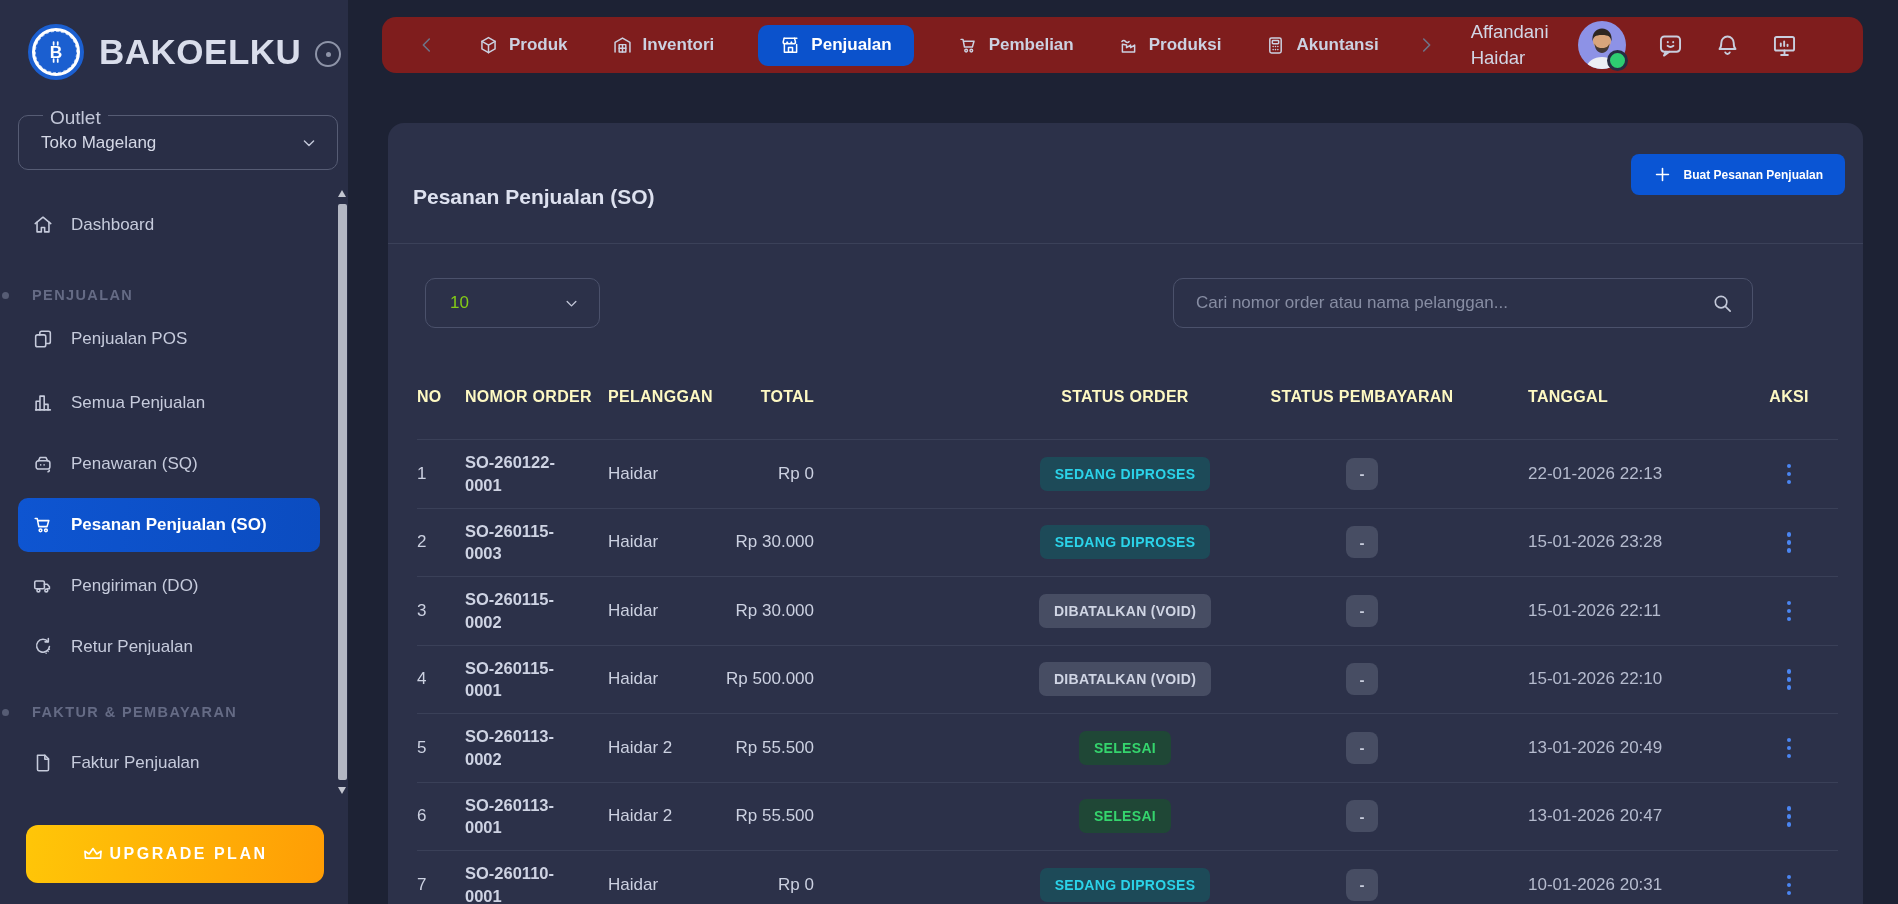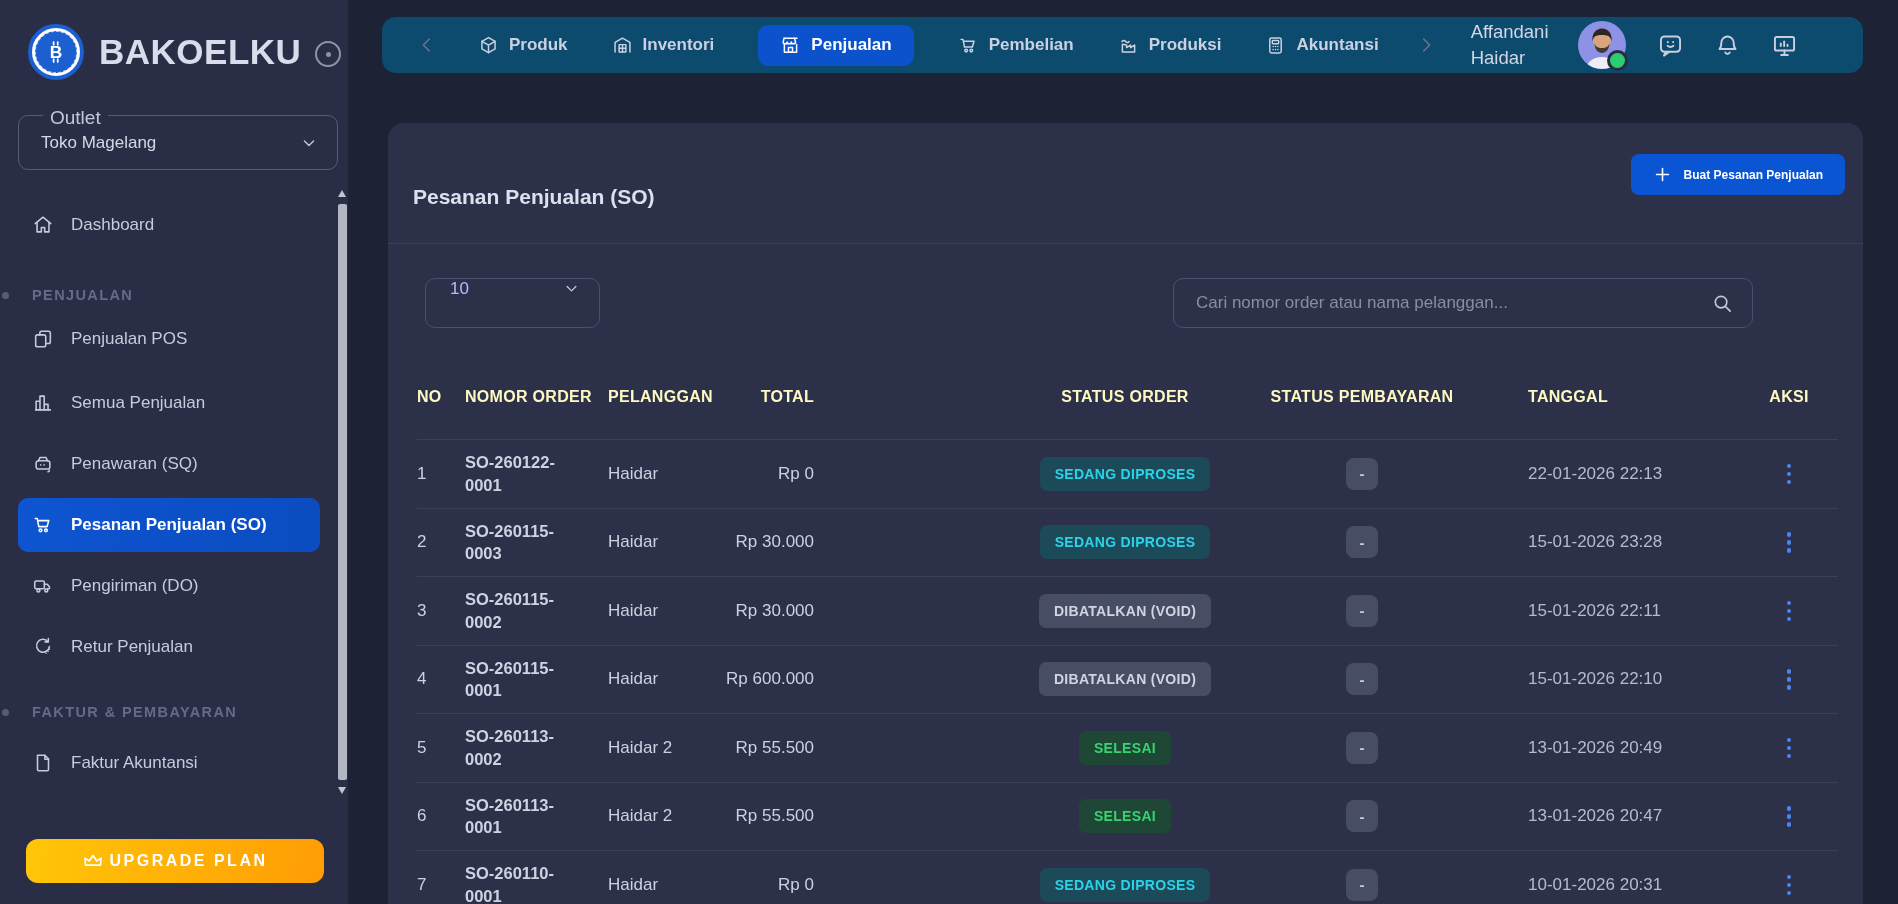--- a/index.html
+++ b/index.html
@@ -26,31 +26,31 @@
   .outlet .chev{margin-left:auto;color:#c2c7d8;}
   .menu{position:absolute;left:18px;right:28px;top:172px;}
   .m-item{display:flex;align-items:center;gap:17px;height:54px;padding:0 14px;border-radius:10px;
         color:#c6cbdc;font-size:17px;box-sizing:border-box;cursor:pointer;}
   .m-item .mi{width:22px;height:22px;flex:0 0 22px;}
   .m-item.active{background:linear-gradient(95deg,#0e55d1,#0b4cc0);color:#fff;font-weight:600;}
   .m-sect{position:relative;height:20px;display:flex;align-items:center;padding-left:14px;
         color:#656b85;font-size:14.5px;font-weight:700;letter-spacing:1.4px;}
   .m-sect::before{content:"";position:absolute;left:-16px;top:7px;width:7px;height:7px;border-radius:50%;background:#565c74;}
   .mt26{margin-top:26px}.mt33{margin-top:33px}.mt10{margin-top:10px}.mt7{margin-top:7px}.mt28{margin-top:28px}.mt14{margin-top:14px}
-  .upgrade{position:absolute;left:26px;right:24px;bottom:21px;height:44px;border-radius:12px;border:none;
+  .upgrade{position:absolute;left:26px;right:24px;bottom:21px;height:58px;border-radius:12px;border:none;
         background:linear-gradient(100deg,#ffc608,#ff9d05);color:#fff;font-family:inherit;
         font-size:16px;font-weight:800;letter-spacing:2.5px;display:flex;align-items:center;justify-content:center;gap:5px;cursor:pointer;}
   
   .sb-scroll{position:absolute;left:338px;top:190px;width:9px;height:604px;}
   .sb-up{position:absolute;top:0;left:0;width:0;height:0;border-left:4.5px solid transparent;border-right:4.5px solid transparent;border-bottom:7px solid #c3c6d0;}
   .sb-down{position:absolute;bottom:0;left:0;width:0;height:0;border-left:4.5px solid transparent;border-right:4.5px solid transparent;border-top:7px solid #c3c6d0;}
   .sb-thumb{position:absolute;top:14px;bottom:14px;left:0;width:9px;background:#b3b7c3;border-radius:2px;}
 
   
-  .topbar{position:absolute;left:382px;top:17px;width:1481px;height:56px;background:#0c4a6e;border-radius:14px;
+  .topbar{position:absolute;left:382px;top:17px;width:1481px;height:56px;background:#7f1d1d;border-radius:14px;
         display:flex;align-items:center;padding:0 26px;box-sizing:border-box;}
   .nav-chev{color:#6e7489;margin:0 0 0 8px;cursor:pointer;}
   .tabs{display:flex;align-items:center;gap:44px;margin-left:40px;}
   .tab{display:flex;align-items:center;gap:10px;color:#ccd1e1;font-size:17px;font-weight:600;cursor:pointer;white-space:nowrap;}
   .tab .ti{width:21px;height:21px;}
   .tab.active{background:#0b52cc;color:#fff;padding:10px 22px;border-radius:10px;font-weight:700;}
   .fwd{margin-left:36px;}
   .user-name{margin-left:34px;font-size:18.5px;color:#d2d6e5;line-height:1.4;white-space:nowrap;}
   .avatar-wrap{position:relative;margin-left:28px;width:50px;height:50px;flex:0 0 50px;cursor:pointer;}
   .status-dot{position:absolute;right:-1px;bottom:-1px;width:15px;height:15px;border-radius:50%;
@@ -60,21 +60,21 @@
 
   
   .card{position:absolute;left:388px;top:123px;width:1475px;height:781px;background:#2c3149;
         border-radius:16px 16px 0 0;overflow:hidden;}
   .card-title{position:absolute;left:25px;top:48px;font-size:21px;font-weight:700;color:#dde1ef;}
   .create-btn{position:absolute;right:18px;top:31px;height:41px;padding:0 22px;border:none;border-radius:8px;
         background:#0a55d4;color:#fff;font-family:inherit;font-size:12px;font-weight:700;
         display:flex;align-items:center;gap:12px;cursor:pointer;}
   .hdivider{position:absolute;left:0;right:0;top:120px;height:1px;background:#3b4159;}
   .pagesize{position:absolute;left:37px;top:155px;width:175px;height:50px;border:1.5px solid #4b516b;border-radius:10px;
-        box-sizing:border-box;display:flex;align-items:flex-start;padding:0 18px 0 24px;color:#c4b5fd;font-size:17px;cursor:pointer;}
+        box-sizing:border-box;display:flex;align-items:center;padding:0 18px 0 24px;color:#84cc16;font-size:17px;cursor:pointer;}
   .pagesize .chev{margin-left:auto;color:#c2c7d8;}
   .searchbox{position:absolute;left:785px;top:155px;width:580px;height:50px;border:1.5px solid #4b516b;border-radius:10px;
         box-sizing:border-box;display:flex;align-items:center;padding:0 18px 0 20px;}
   .searchbox input{flex:1;background:transparent;border:none;outline:none;color:#d4d8e6;font-size:17px;font-family:inherit;}
   .searchbox input::placeholder{color:#878da3;}
   .search-ic{color:#c3c8d8;}
 
   .table{position:absolute;left:29px;right:25px;top:232px;}
   .tgrid{display:grid;grid-template-columns:48px 143px 110px 104px 178px 250px 224px 36px 230px 1fr;align-items:center;}
   .thead{height:84px;font-size:16px;font-weight:700;color:#fef9c3;letter-spacing:.3px;}
@@ -212,21 +212,21 @@
         <span>FAKTUR &amp; PEMBAYARAN</span>
       </div>
 
       <div class="m-item mt14">
         <span class="mi">
           <svg class="ic" width="22" height="22" viewBox="0 0 24 24">
               <path d="M6 3.5h8l4 4V19a1.5 1.5 0 0 1-1.5 1.5h-9A1.5 1.5 0 0 1 6 19z"></path>
               <path d="M14 3.5V8h4"></path>
             </svg>
         </span>
-        <span>Faktur Akuntansi</span>
+        <span>Faktur Penjualan</span>
       </div>
     </nav>
 
     <button class="upgrade">
       <span>
         <svg width="22" height="22" viewBox="0 0 24 24" fill="none" stroke="#ffffff" stroke-width="1.8" stroke-linejoin="round">
             <path d="M3.8 16.5 3.2 9l4.7 3L12 6l4.1 6 4.7-3-.6 7.5z"></path>
           </svg>
       </span>
       <span>UPGRADE PLAN</span>
@@ -479,21 +479,21 @@
                 <i></i>
                 <i></i>
               </span>
             </div>
   </div>
 
   <div class="tgrid trow">
     <div>4</div>
     <div class="td-order">SO-260115-0001</div>
     <div>Haidar</div>
-    <div class="td-right">Rp 600.000</div>
+    <div class="td-right">Rp 500.000</div>
     <div></div>
     <div class="td-center">
               <span class="badge b-void">DIBATALKAN (VOID)</span>
             </div>
     <div class="td-center">
               <span class="pay-badge">-</span>
             </div>
     <div></div>
     <div class="td-date td-dt">15-01-2026 22:10</div>
     <div class="td-center">

